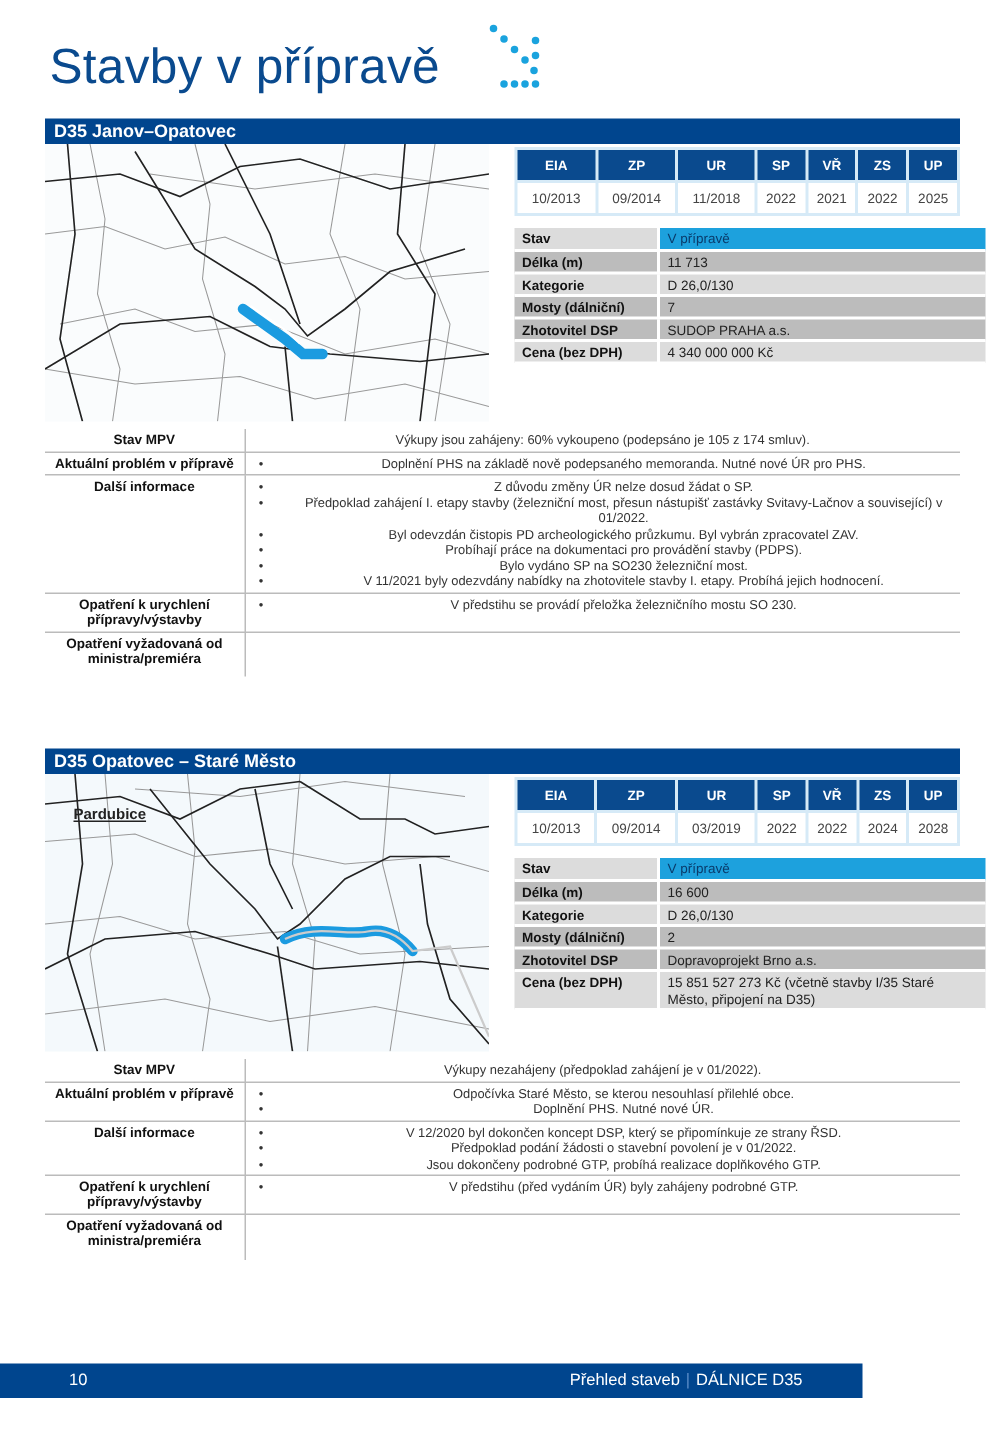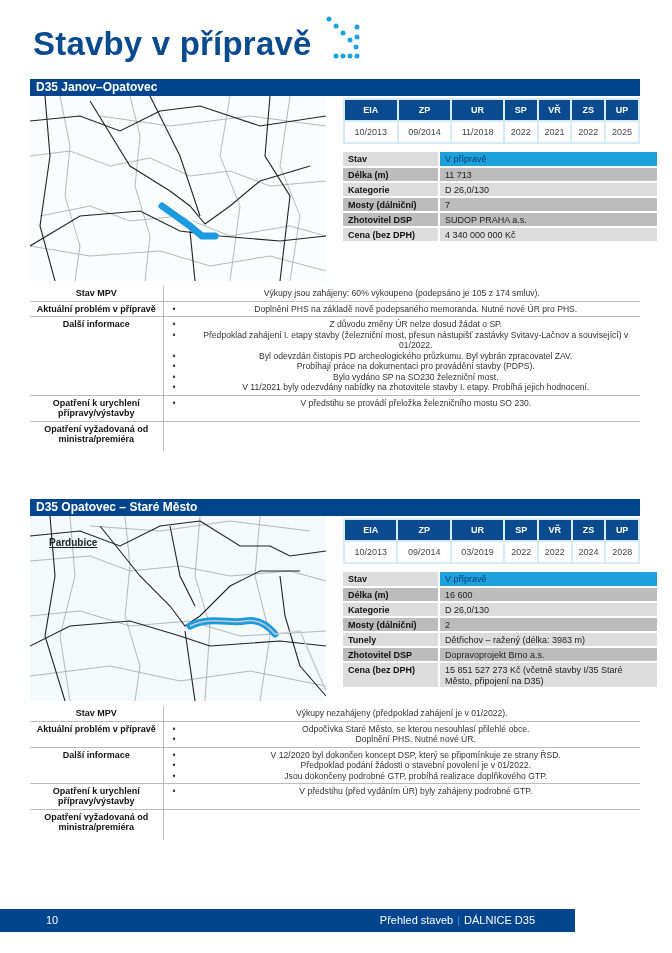--- a/index.html
+++ b/index.html
@@ -1,17 +1,17 @@
 <!DOCTYPE html>
 <html><head>
 <meta charset="utf-8">
 <style>
   * { box-sizing: border-box; margin: 0; padding: 0; }
   body { width: 672px; height: 953px; background: #ffffff; font-family: "Liberation Sans", sans-serif; position: relative; overflow: hidden; color: #222; }
-  .page-title { position: absolute; left: 33px; top: 25px; font-size: 33px; color: #0a4a8e; font-weight: bold; letter-spacing: 0.2px; }
+  .page-title { position: absolute; left: 33px; top: 25px; font-size: 33px; color: #0a4a8e; font-weight: normal; letter-spacing: 0.2px; }
   .logo { position: absolute; left: 312px; top: 14px; width: 50px; height: 50px; }
   .section { position: absolute; left: 30px; width: 610px; }
   .section-bar { height: 17px; background: #00458e; color: #fff; font-weight: bold; font-size: 12px; padding-left: 6px; line-height: 17px; }
   .map { position: absolute; left: 0; top: 17px; width: 296px; height: 185px; background: #fafcfd; overflow: hidden; }
   .map svg { width: 100%; height: 100%; }
   .phases { position: absolute; left: 313px; top: 19px; width: 297px; border-collapse: separate; border-spacing: 2px; background: #d6eaf7; }
   .phases td { text-align: center; font-size: 9px; height: 20px; }
   .phases .ph-head { background: #0a4a8e; color: #fff; font-weight: bold; }
   .phases .ph-val { background: #fff; color: #444; }
   .info { position: absolute; left: 313px; width: 314px; border-collapse: collapse; }
@@ -242,24 +242,20 @@
           <td class="v">16 600</td>
         </tr>
     <tr class="odd">
           <td class="k">Kategorie</td>
           <td class="v">D 26,0/130</td>
         </tr>
     <tr class="even">
           <td class="k">Mosty (dálniční)</td>
           <td class="v">2</td>
         </tr>
-    <tr class="odd">
-          <td class="k">Tunely</td>
-          <td class="v">Dětřichov – ražený (délka: 3983 m)</td>
-        </tr>
     <tr class="even">
           <td class="k">Zhotovitel DSP</td>
           <td class="v">Dopravoprojekt Brno a.s.</td>
         </tr>
     <tr class="odd">
           <td class="k">Cena (bez DPH)</td>
           <td class="v" style="line-height:11px;">15 851 527 273 Kč (včetně stavby I/35 Staré Město, připojení na D35)</td>
         </tr>
   </tbody>
     </table>

